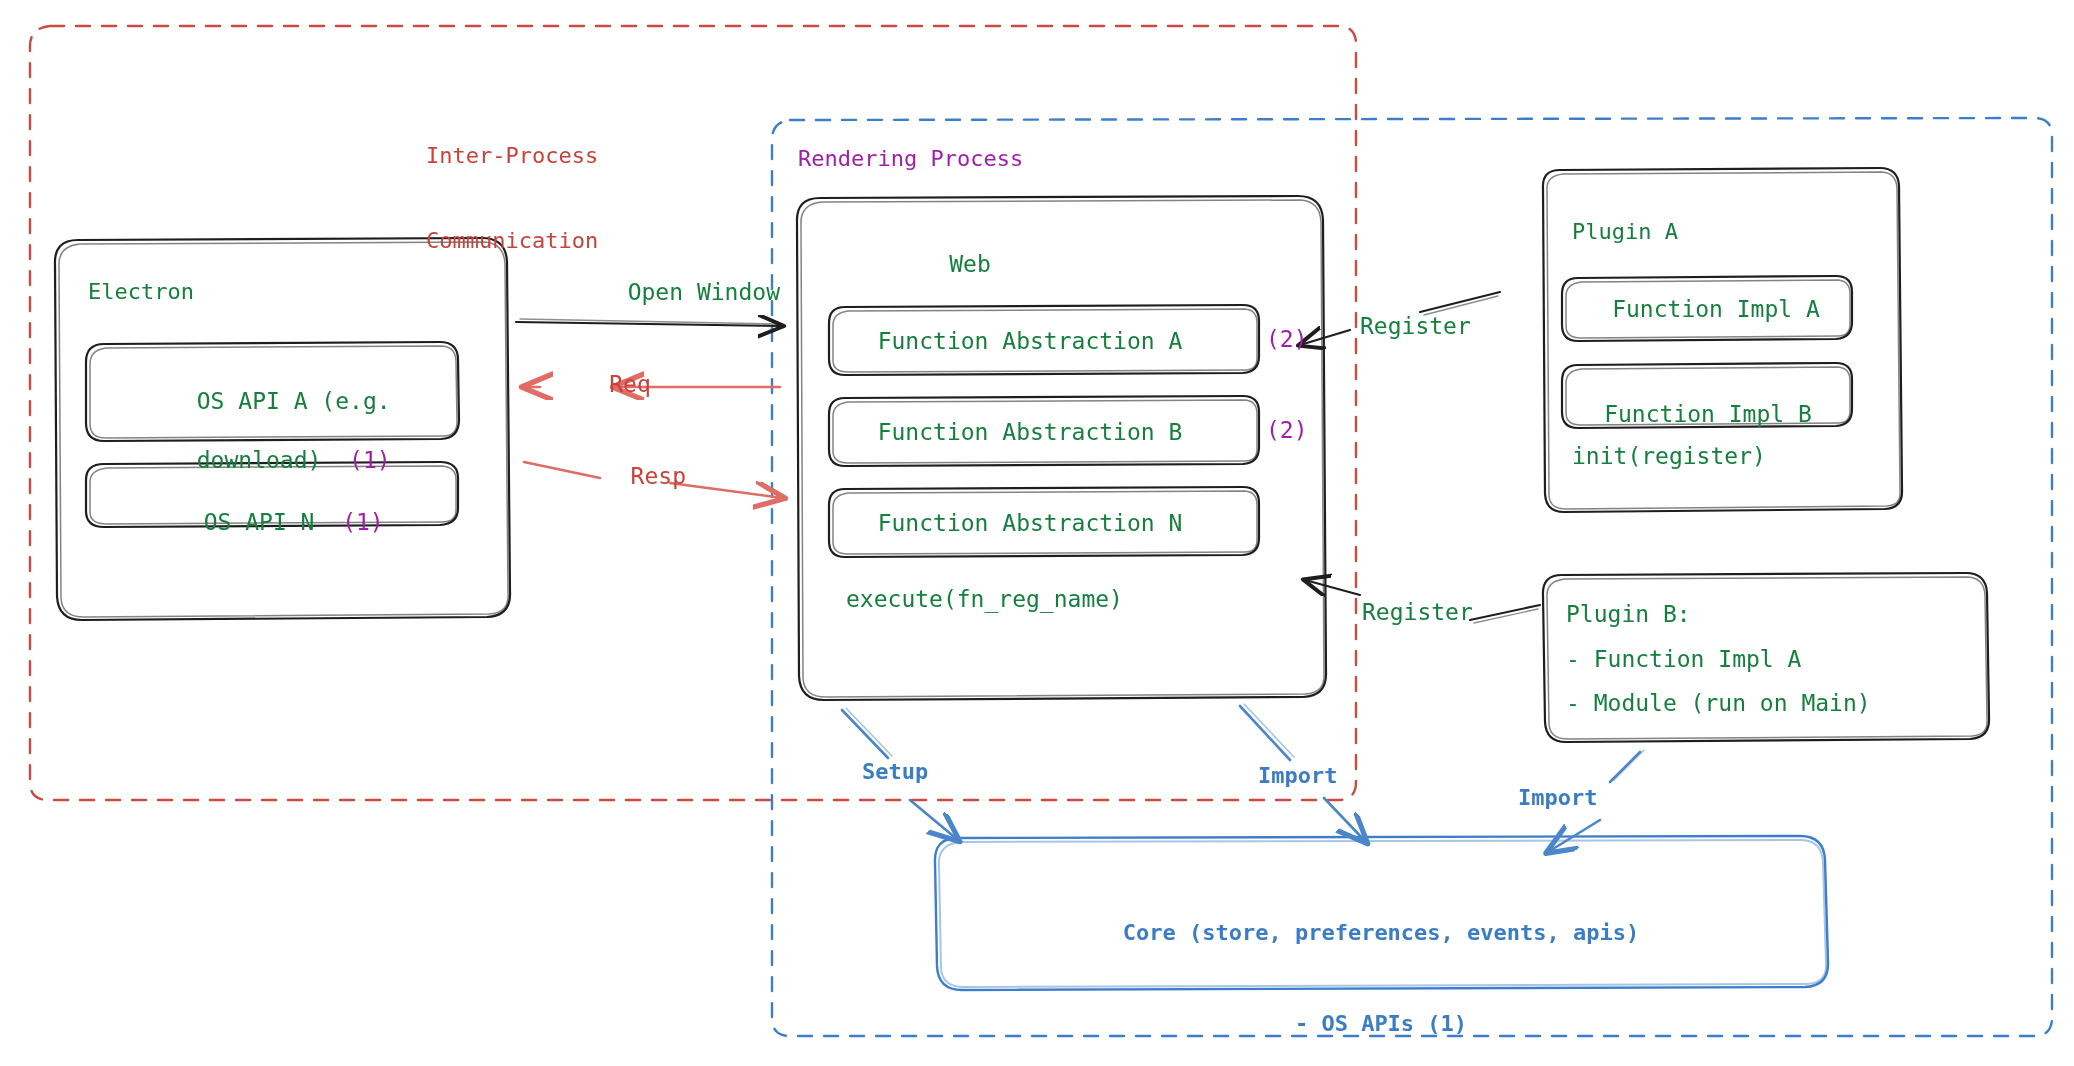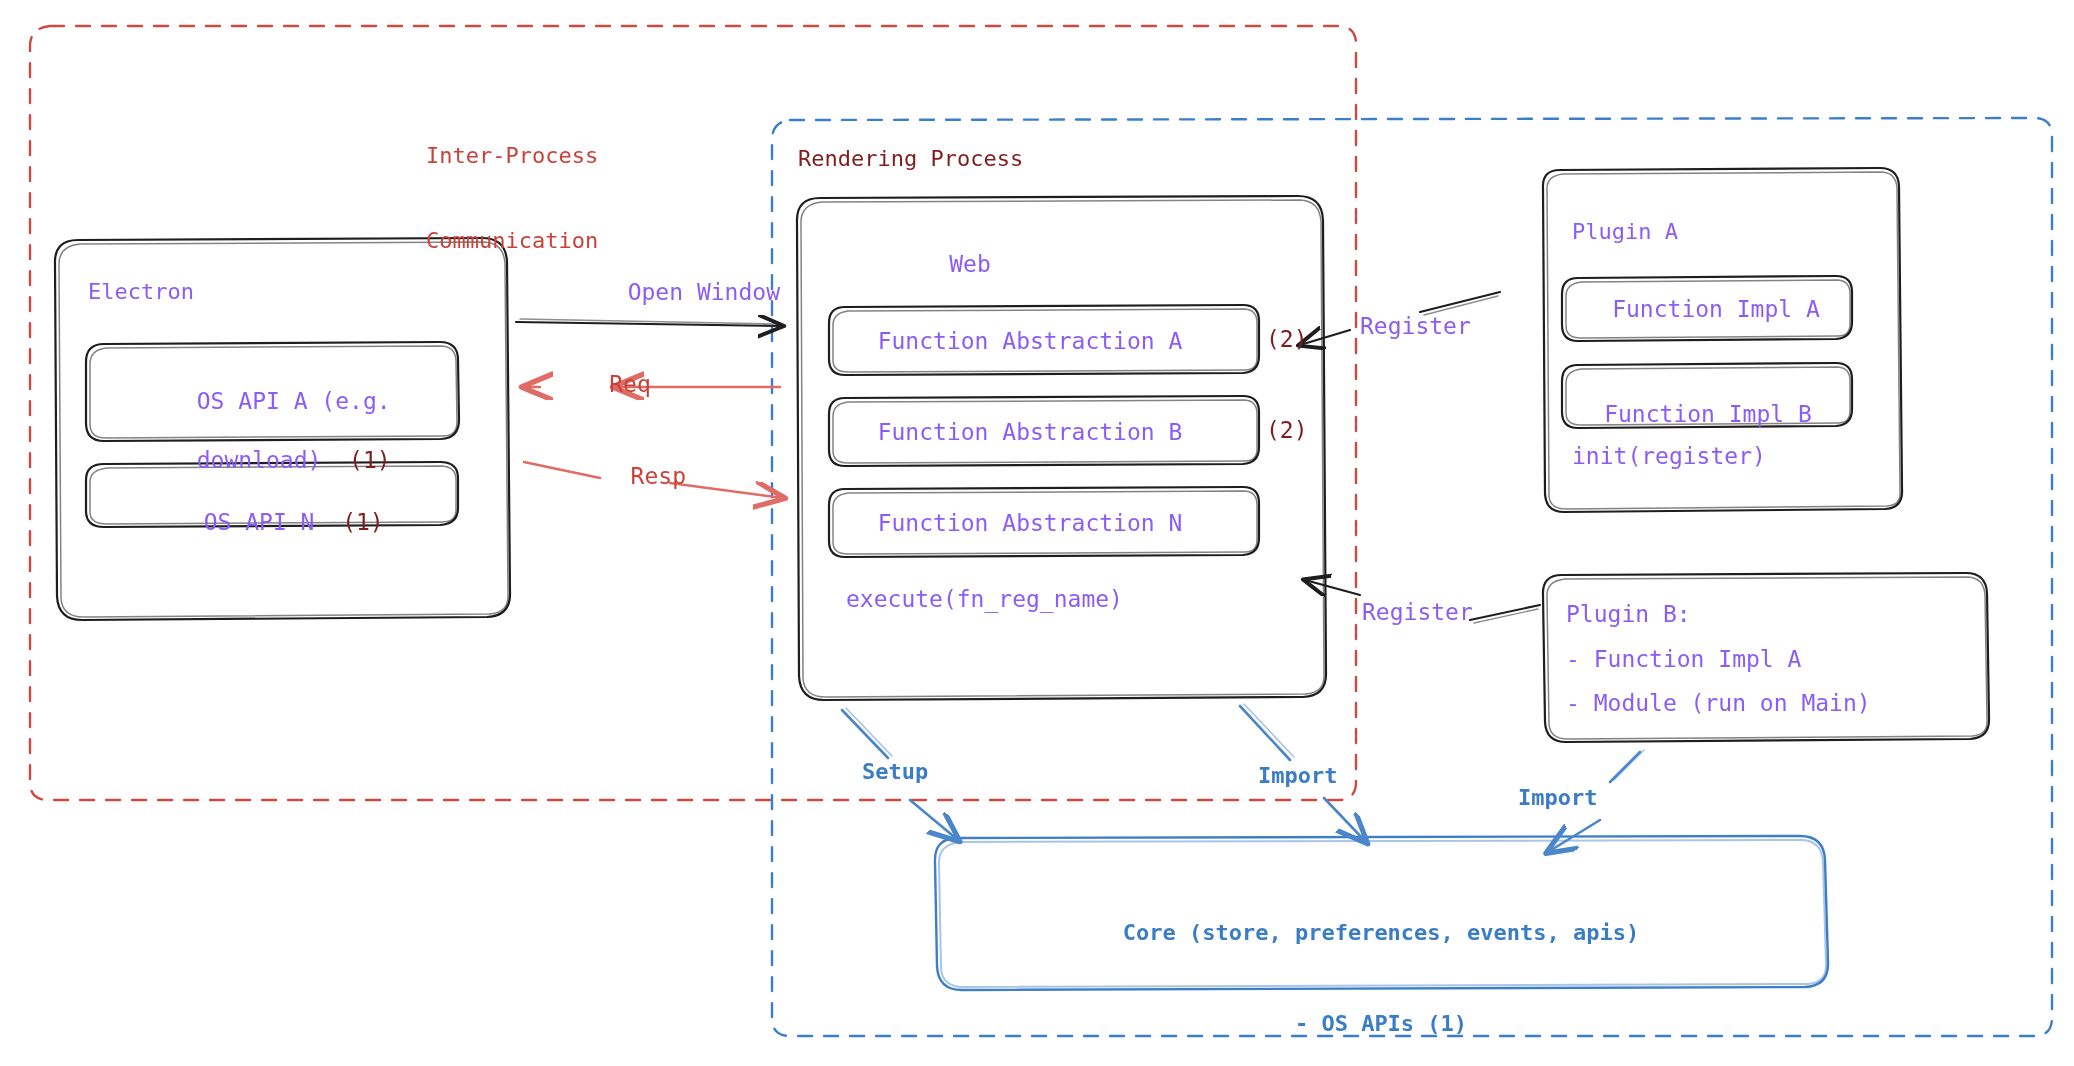--- a/index.html
+++ b/index.html
@@ -85,22 +85,22 @@
   }
 
   
   .lbl {
     position: absolute;
     font-family: "DejaVu Sans Mono", monospace;
     white-space: pre;
     color: #1e1e1e;
     line-height: 1.28;
   }
-  .t-black { color: #8b5cf6; }
-  .t-blue  { color: #7f1d1d; }
+  .t-black { color: #15803d; }
+  .t-blue  { color: #a21caf; }
   .t-red   { color: #c9423a; }
   .t-blue-soft { color: #3b7dc4; }
   .s24 { font-size: 23px; }
   .s26 { font-size: 22px; }
 
   .bold { font-weight: bold; }
   .ctr  { text-align: center; }
 </style>
 </head>
 <body>

